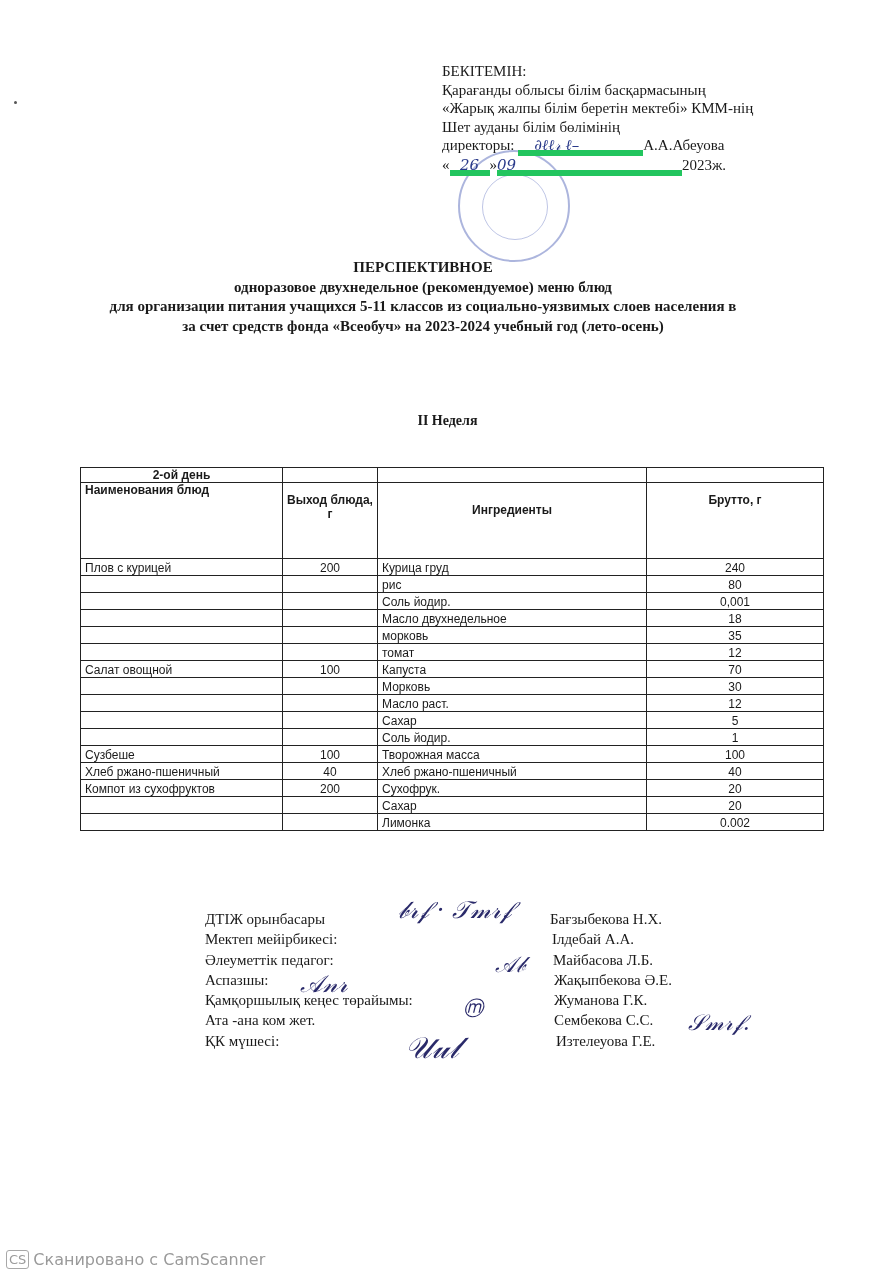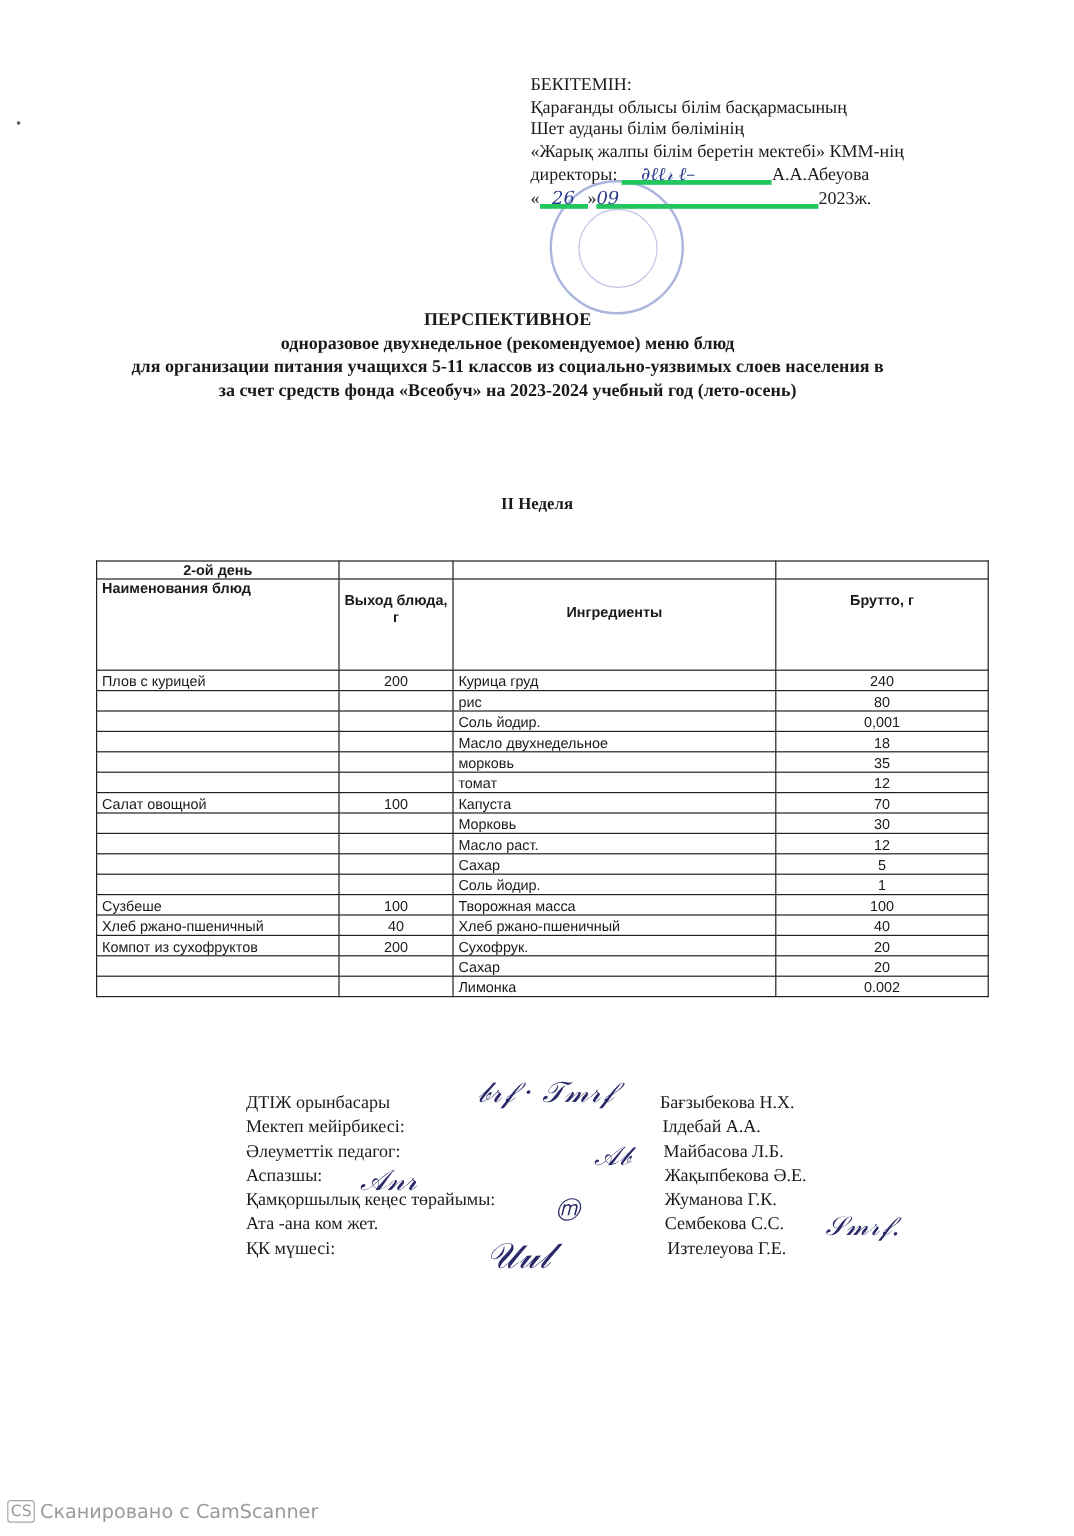--- a/index.html
+++ b/index.html
@@ -6,21 +6,21 @@
   body {
     width: 895px; height: 1280px; background: #ffffff; position: relative; overflow: hidden;
     font-family: "Liberation Serif", serif; color: #1a1a1a;
   }
   .abs { position: absolute; }
   .dot { left: 14px; width: 3px; height: 3px; background: #555; border-radius: 50%; top: 101px; }
 
   
   .approve { left: 442px; top: 62px; font-size: 15px; line-height: 18.6px; }
   .approve .l { white-space: nowrap; }
-  .uline { display: inline-block; border-bottom: 4px solid #22c55e; height: 14px; vertical-align: baseline; }
+  .uline { display: inline-block; border-bottom: 6px solid #22c55e; height: 14px; vertical-align: baseline; }
   .hand { font-family: "DejaVu Serif", serif; font-style: italic; color: #2a3a8a; font-size: 15px; }
 
   
   .stamp {
     left: 458px; top: 150px; width: 112px; height: 112px; border-radius: 50%;
     border: 2px solid rgba(70,90,180,0.45); box-sizing: border-box;
   }
   .stamp::after {
     content: ""; position: absolute; left: 22px; top: 22px; width: 64px; height: 64px; border-radius: 50%;
     border: 1.5px solid rgba(70,90,180,0.35);
@@ -58,22 +58,22 @@
 </head>
 <body>
 
 <div class="abs dot"></div>
 
 <div class="abs stamp"></div>
 
 <div class="abs approve">
   <div class="l">БЕКІТЕМІН:</div>
   <div class="l">Қарағанды облысы білім басқармасының</div>
+  <div class="l">«Жарық жалпы білім беретін мектебі» КММ-нің</div>
   <div class="l">Шет ауданы білім бөлімінің</div>
-  <div class="l">«Жарық жалпы білім беретін мектебі» КММ-нің</div>
   <div class="l">
     <span>директоры:</span>
     <span class="uline" style="width:125px;">
       <span class="hand" style="margin-left:16px;">∂ℓℓ︎𝓇 ℓ–</span>
     </span><span>А.А.Абеуова</span>
   </div>
   <div class="l">
     <span>«</span><span class="uline" style="width:40px;text-align:center;"><span class="hand">26</span></span><span>»</span><span class="uline" style="width:185px;"><span class="hand" style="">09</span></span><span>2023ж.</span>
   </div>
 </div>

